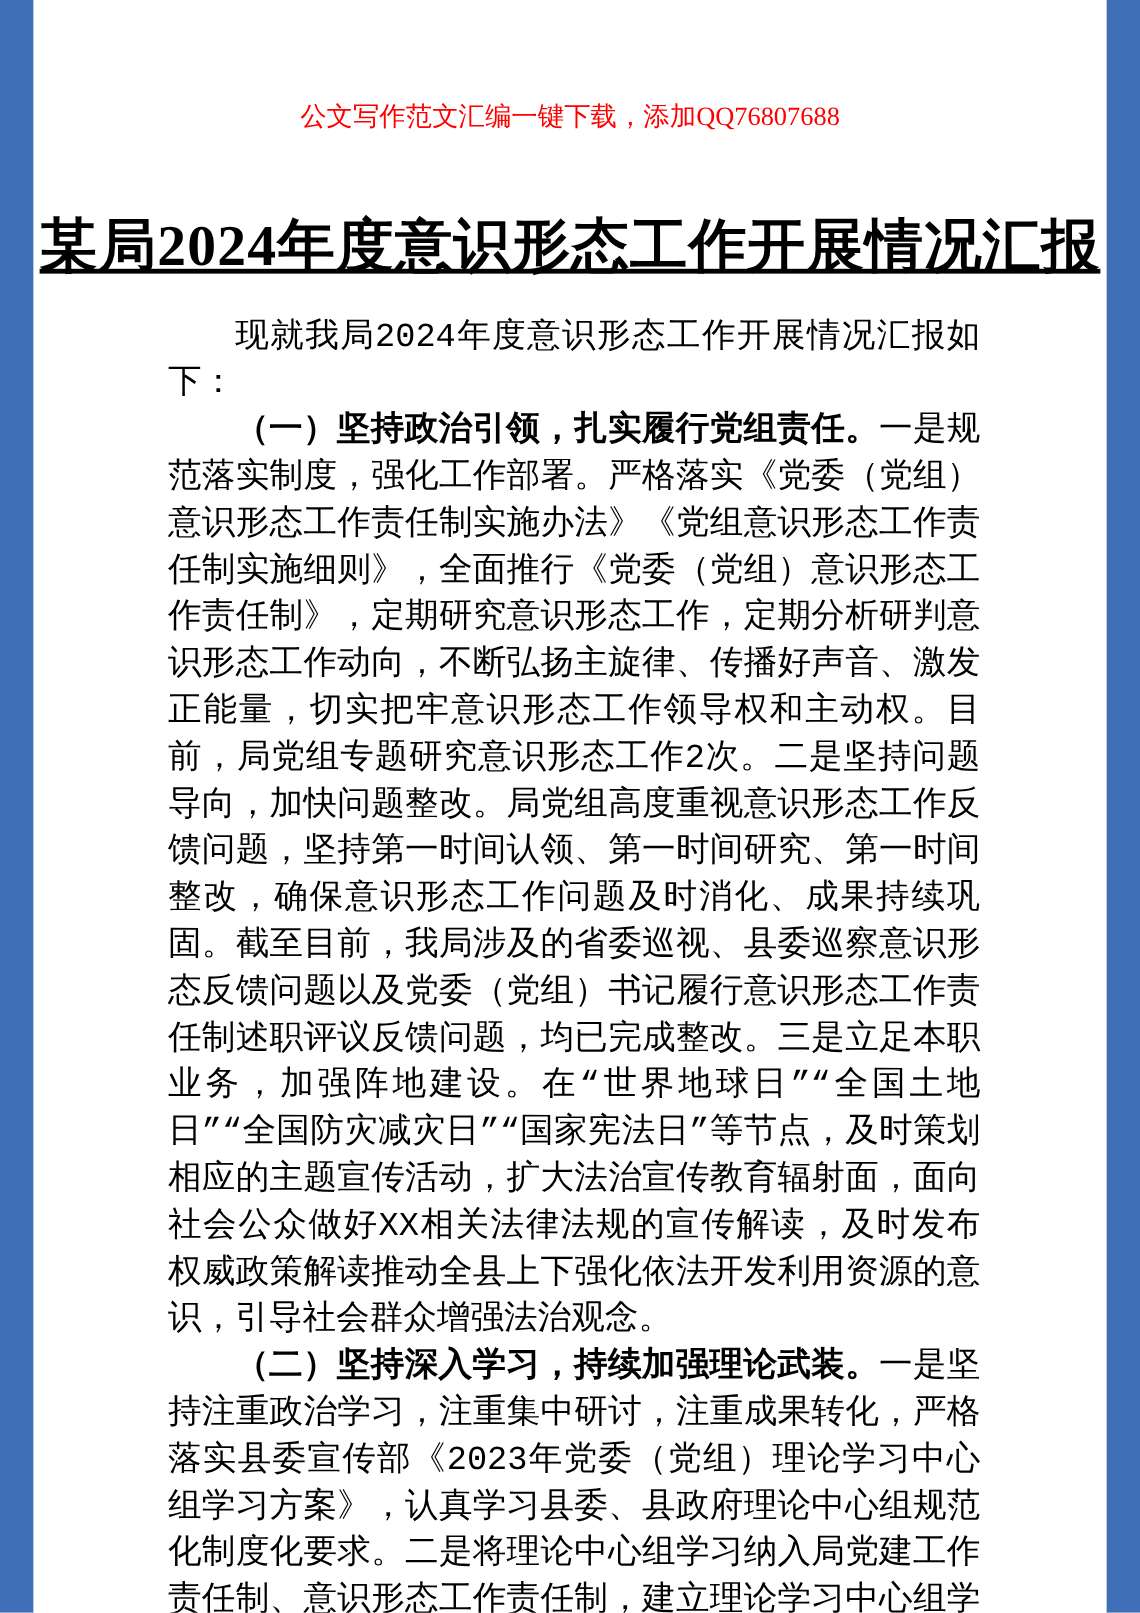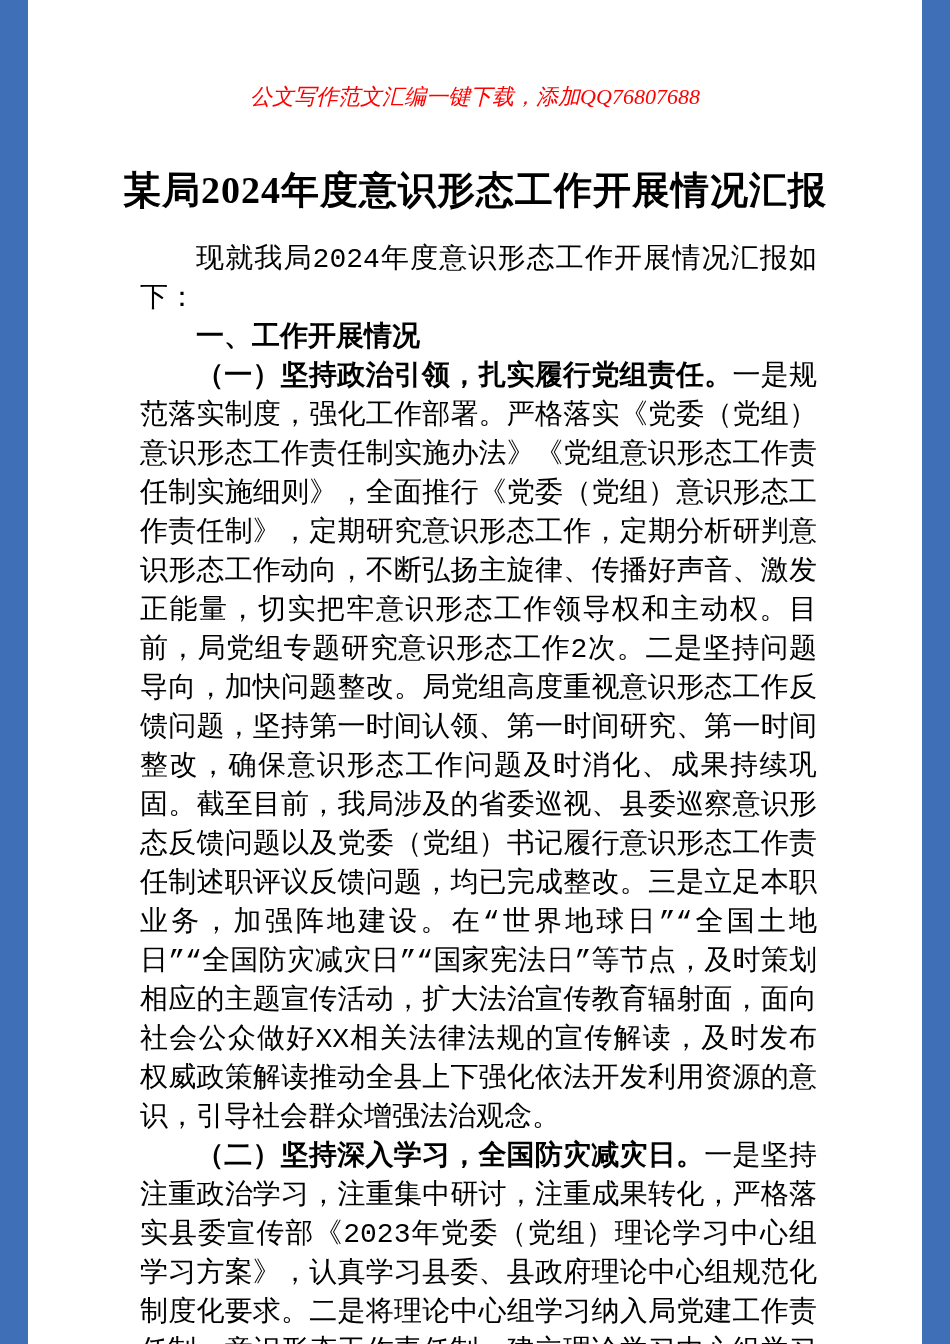--- a/index.html
+++ b/index.html
@@ -32,29 +32,29 @@
     bottom: 0;
     background: #ffffff;
   }
   .notice {
     padding-top: 84px;
     text-align: center;
     color: #fe0000;
     font-size: 22px;
     line-height: 26px;
     font-weight: 400;
-    font-style: italic;
   }
   .doc-title {
-    margin-top: 56px;
+    margin-top: 72px;
     text-align: center;
-    font-size: 38px;
+    font-size: 48px;
     line-height: 48px;
     font-weight: 700;
     letter-spacing: 1px;
+    text-decoration: underline;
   }
   .content {
     margin: 26px 105px 0 112px;
     font-size: 28px;
     line-height: 39px;
     text-align: justify;
   }
   .content p {
     margin: 0;
     padding: 0;
@@ -76,27 +76,24 @@
   <div class="notice">公文写作范文汇编一键下载，添加QQ76807688</div>
 
   <h1 class="doc-title">某局2024年度意识形态工作开展情况汇报</h1>
 
   <div class="content">
 
     <p>
       <span class="lead"></span><span>现就我局2024年度意识形态工作开展情况汇报如下：</span>
     </p>
 
-    <p>
-      <span class="lead">一、工作开展情况</span><span></span>
-    </p>
 
     <p>
       <span class="lead">（一）坚持政治引领，扎实履行党组责任。</span><span>一是规范落实制度，强化工作部署。严格落实《党委（党组）意识形态工作责任制实施办法》《党组意识形态工作责任制实施细则》，全面推行《党委（党组）意识形态工作责任制》，定期研究意识形态工作，定期分析研判意识形态工作动向，不断弘扬主旋律、传播好声音、激发正能量，切实把牢意识形态工作领导权和主动权。目前，局党组专题研究意识形态工作2次。二是坚持问题导向，加快问题整改。局党组高度重视意识形态工作反馈问题，坚持第一时间认领、第一时间研究、第一时间整改，确保意识形态工作问题及时消化、成果持续巩固。截至目前，我局涉及的省委巡视、县委巡察意识形态反馈问题以及党委（党组）书记履行意识形态工作责任制述职评议反馈问题，均已完成整改。三是立足本职业务，加强阵地建设。在“世界地球日”“全国土地日”“全国防灾减灾日”“国家宪法日”等节点，及时策划相应的主题宣传活动，扩大法治宣传教育辐射面，面向社会公众做好XX相关法律法规的宣传解读，及时发布权威政策解读推动全县上下强化依法开发利用资源的意识，引导社会群众增强法治观念。</span>
     </p>
 
     <p>
-      <span class="lead">（二）坚持深入学习，全国防灾减灾日。</span><span>一是坚持注重政治学习，注重集中研讨，注重成果转化，严格落实县委宣传部《2023年党委（党组）理论学习中心组学习方案》，认真学习县委、县政府理论中心组规范化制度化要求。二是将理论中心组学习纳入局党建工作责任制、意识形态工作责任制，建立理论学习中心组学习习近平总书记</span>
+      <span class="lead">（二）坚持深入学习，持续加强理论武装。</span><span>一是坚持注重政治学习，注重集中研讨，注重成果转化，严格落实县委宣传部《2023年党委（党组）理论学习中心组学习方案》，认真学习县委、县政府理论中心组规范化制度化要求。二是将理论中心组学习纳入局党建工作责任制、意识形态工作责任制，建立理论学习中心组学习习近平总书记</span>
     </p>
 
   </div>
 
 </div>
 
 </body></html>

